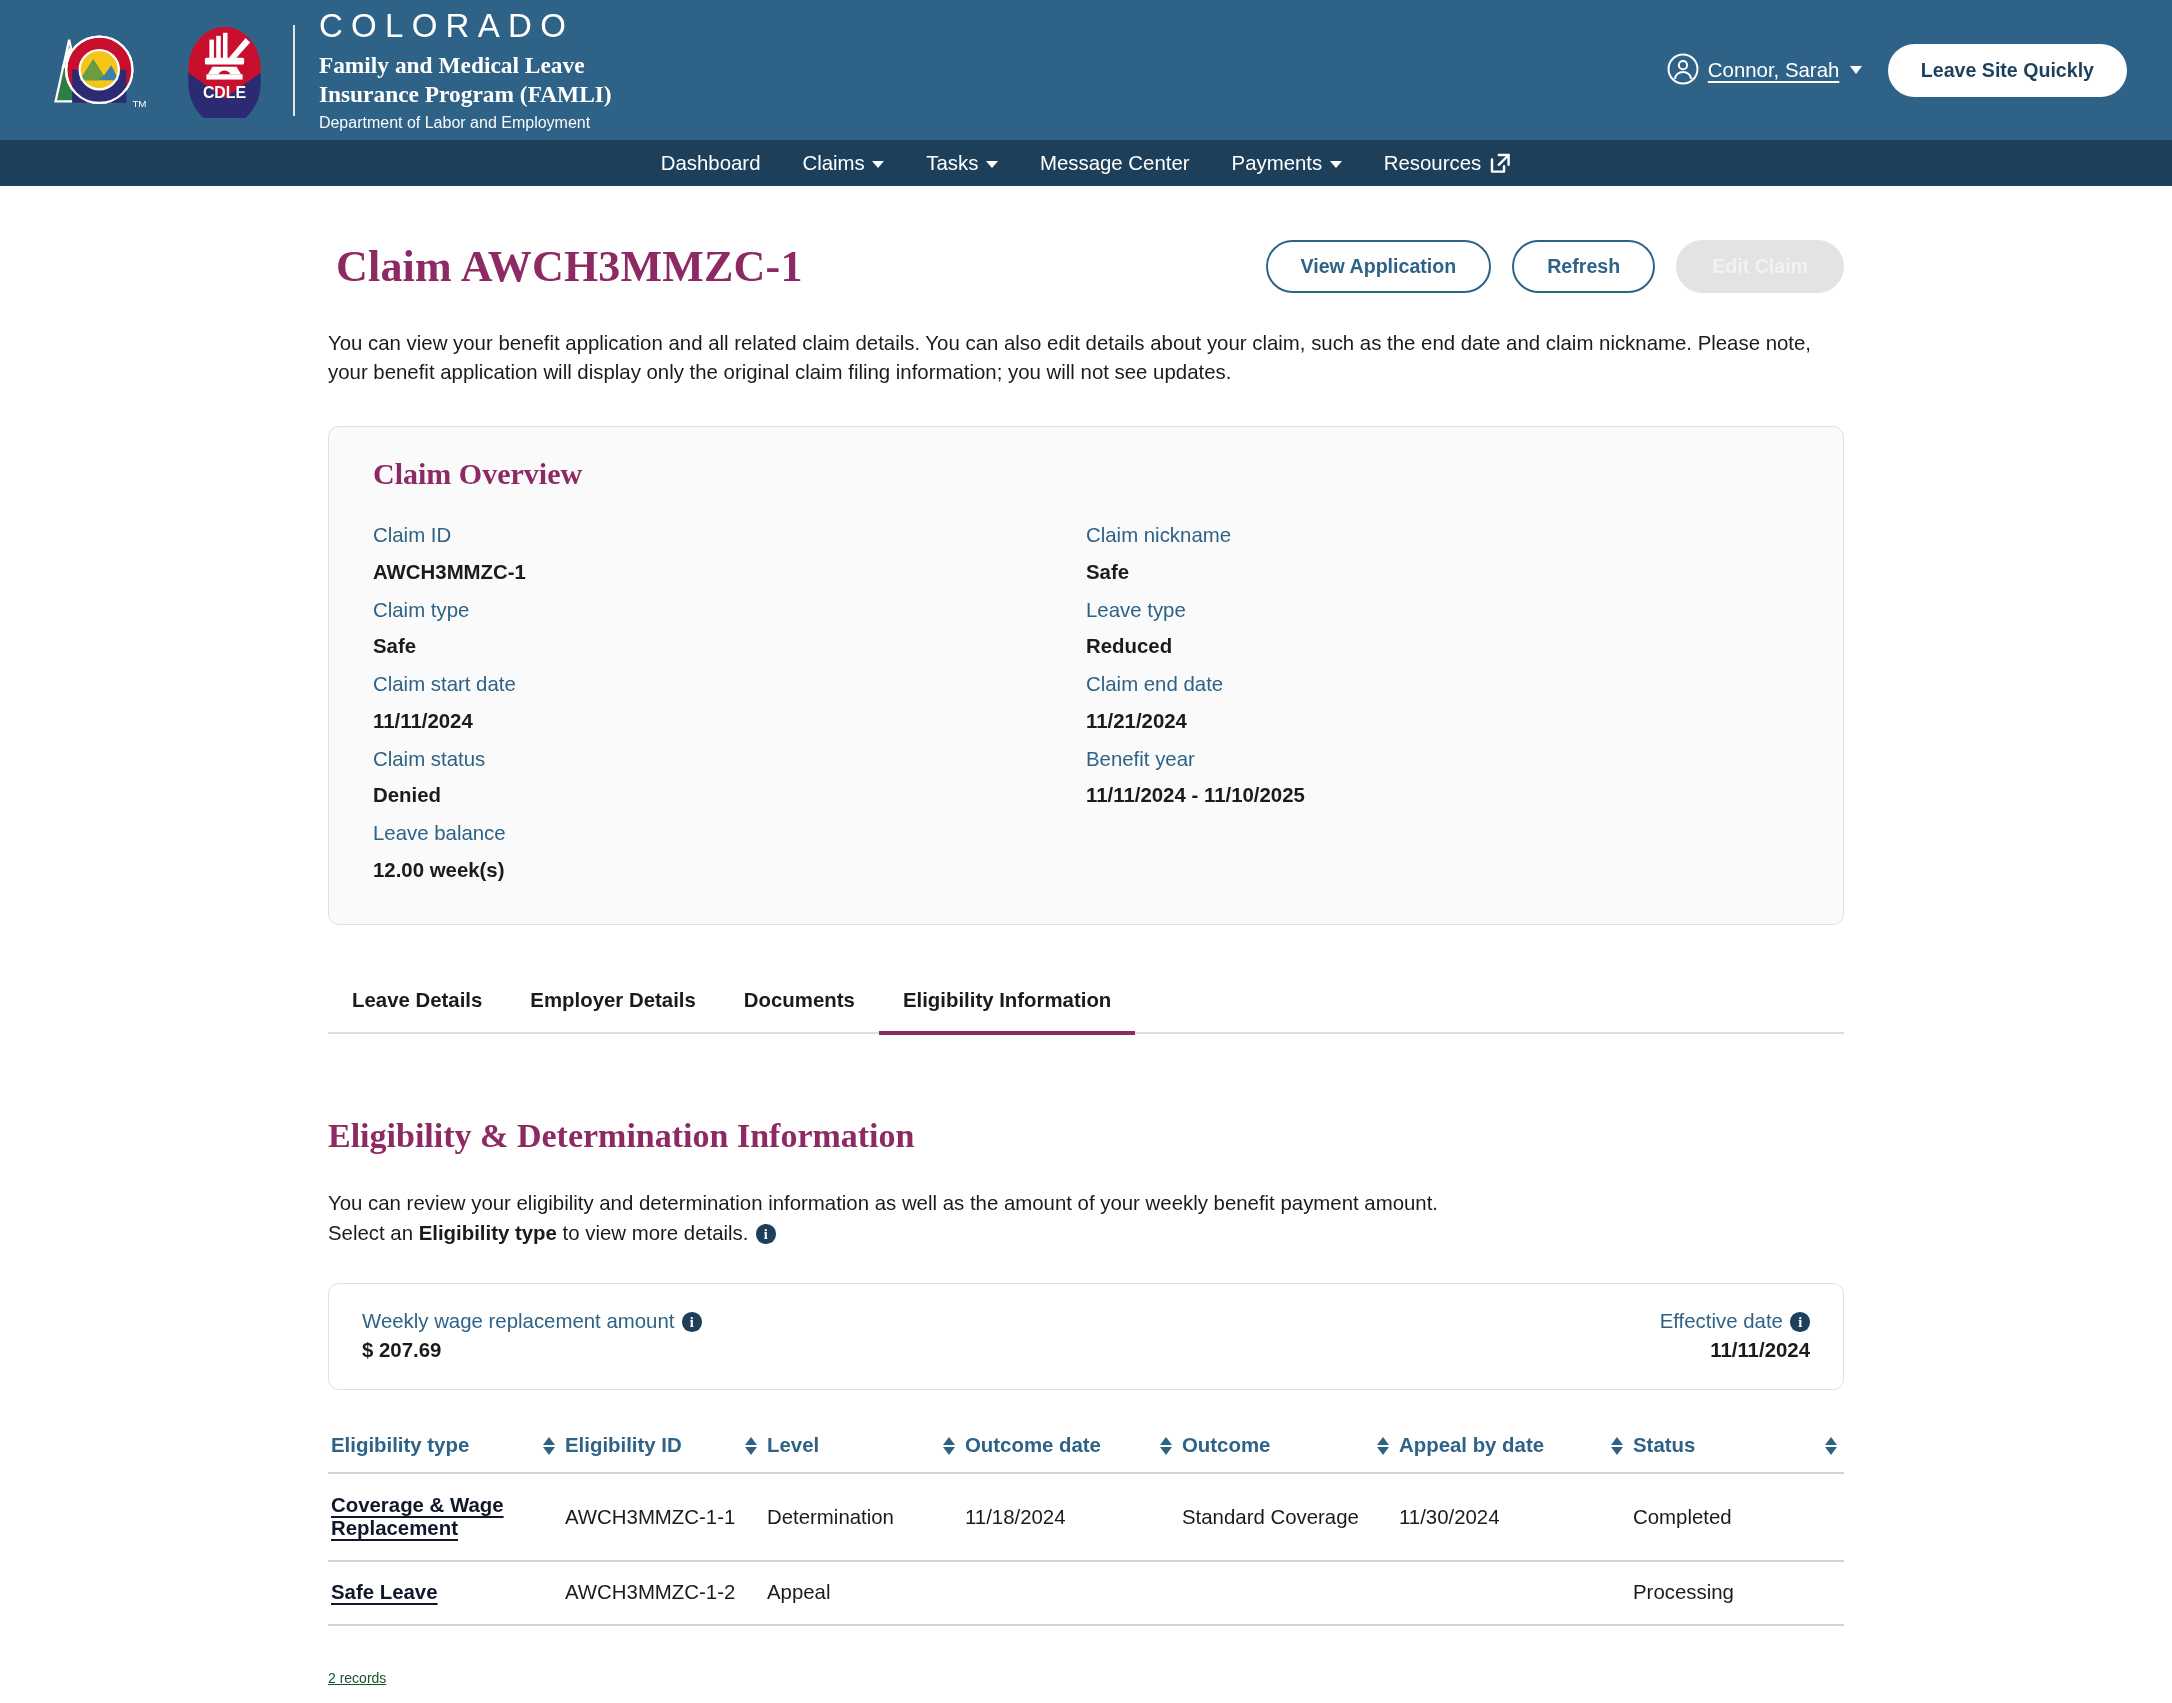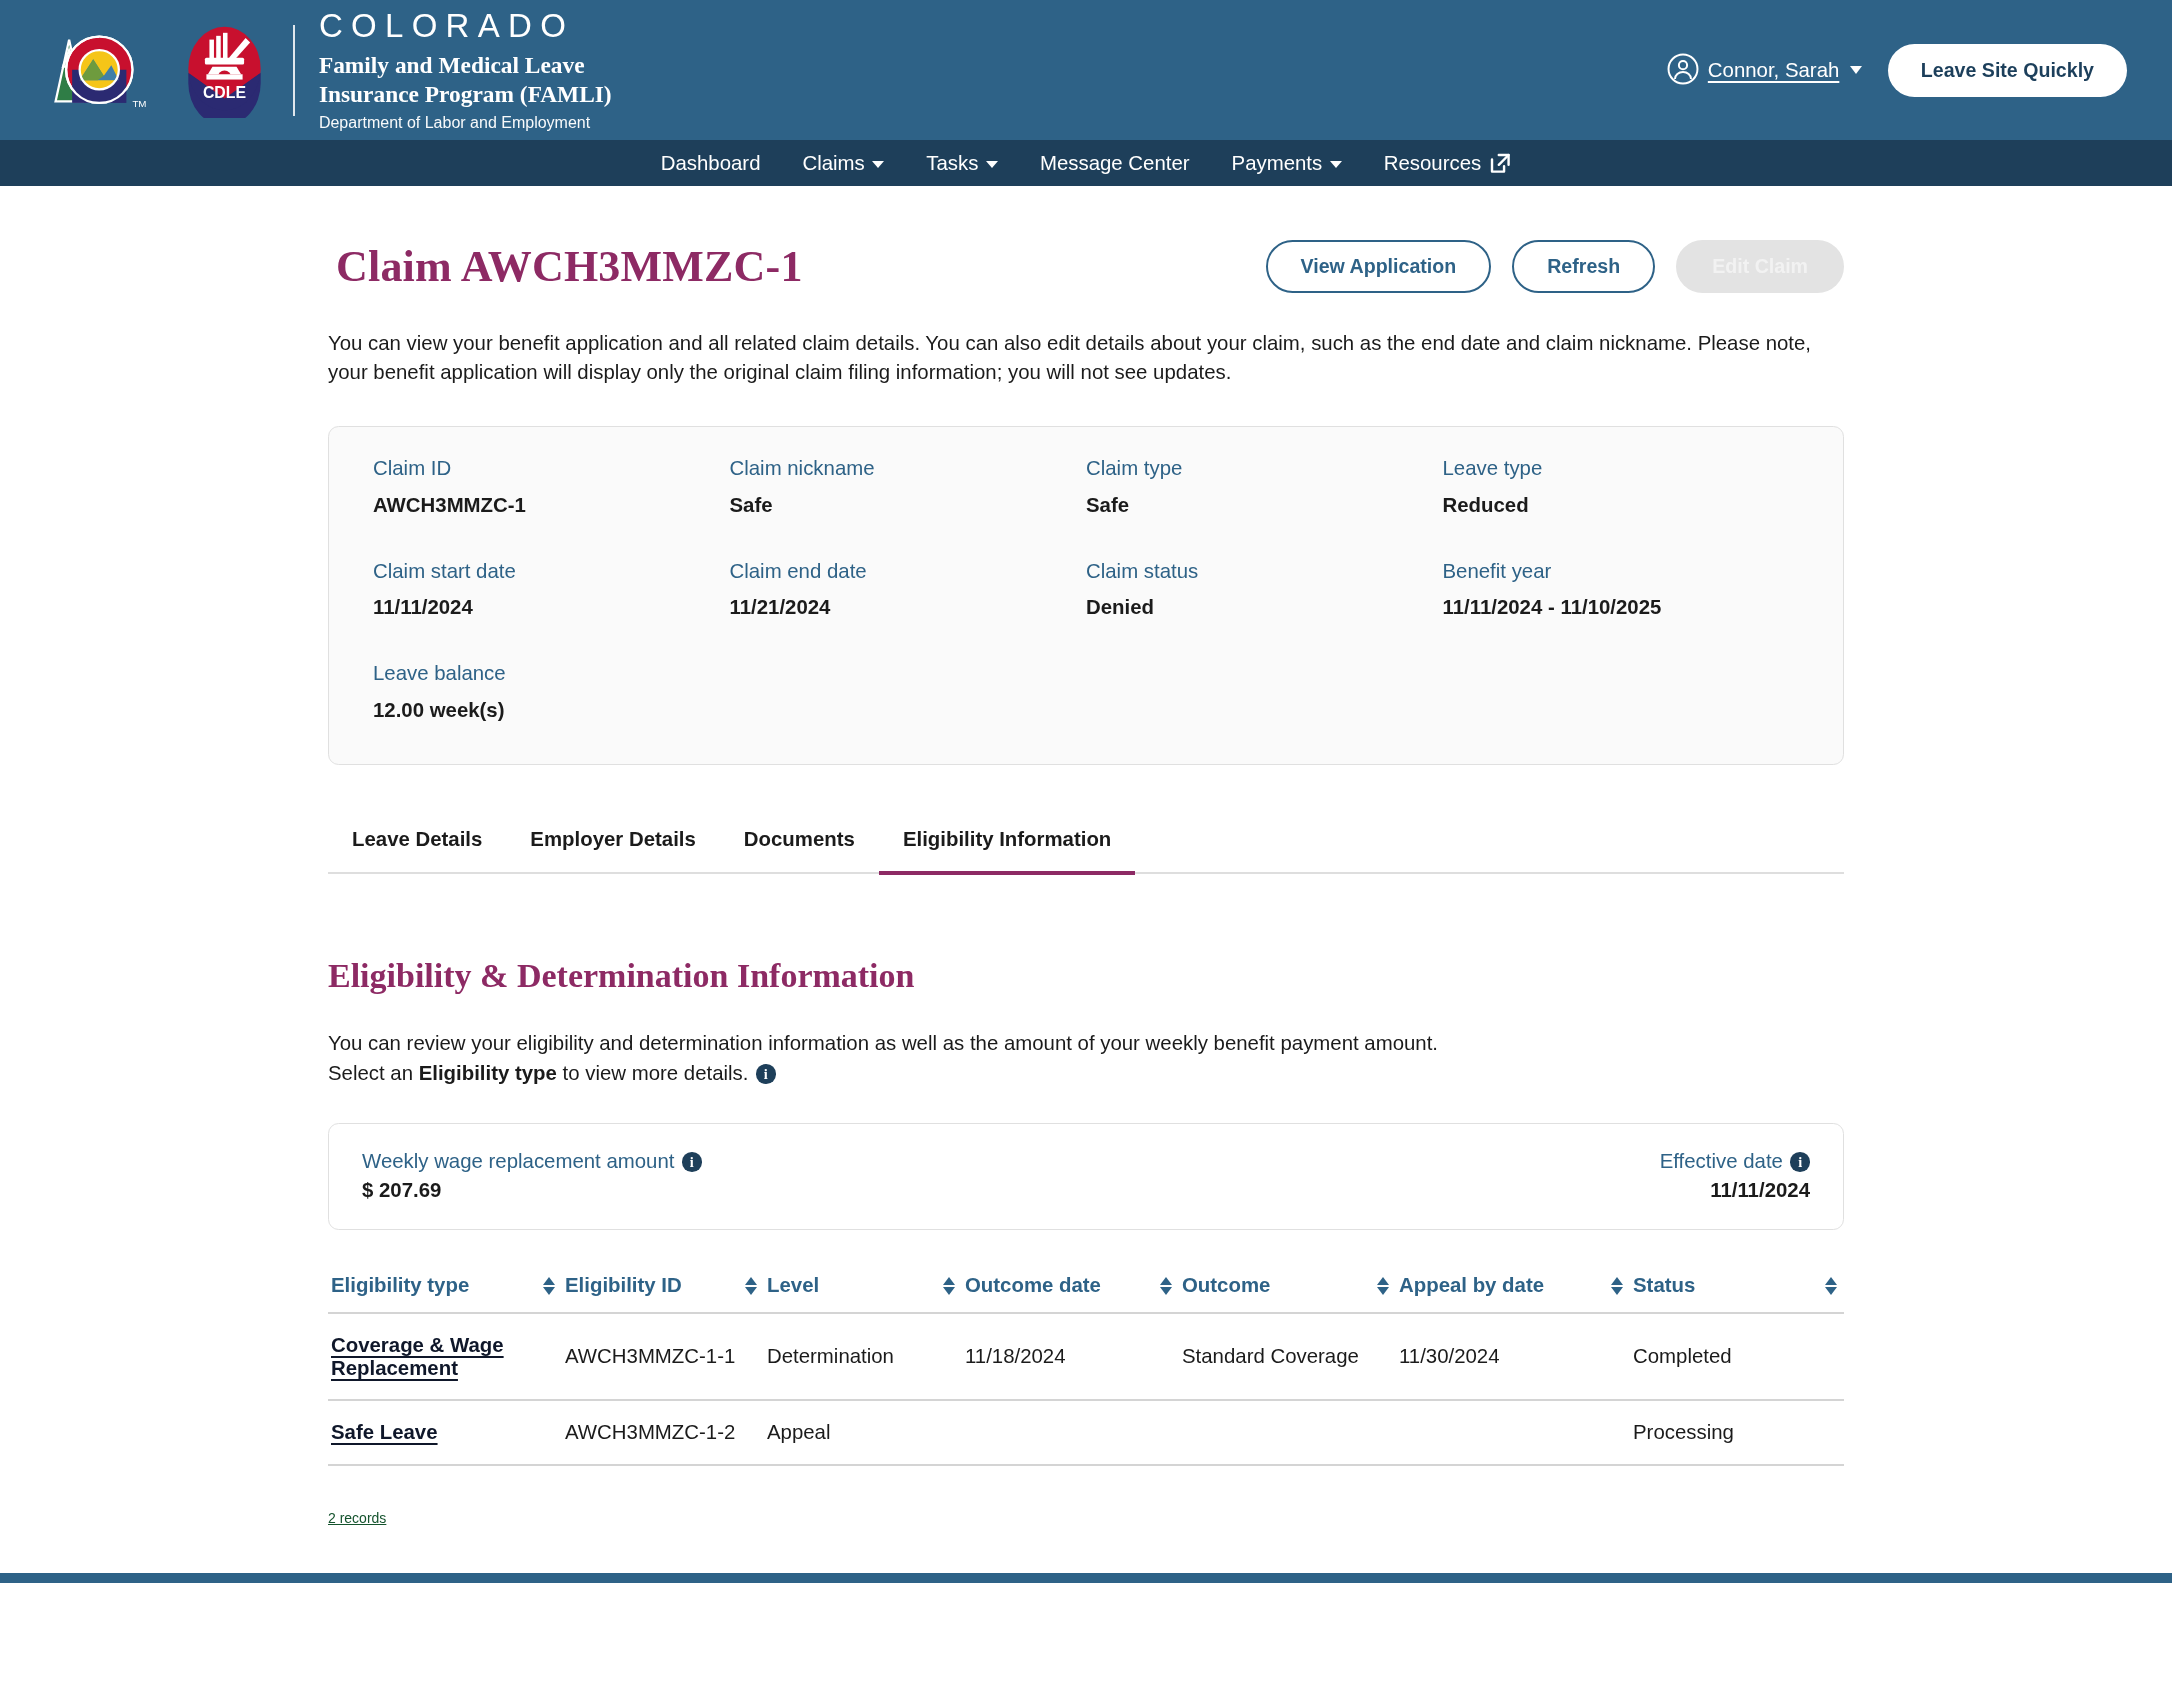--- a/index.html
+++ b/index.html
@@ -199,22 +199,22 @@
   }
   .overview-title {
     font-family: "Liberation Serif", serif;
     color: #8d2a64;
     font-size: 30px;
     font-weight: 700;
     margin: 0 0 33px 0;
   }
   .ov-grid {
     display: grid;
-    grid-template-columns: repeat(4, 1fr);
-    row-gap: 43px;
+    grid-template-columns: repeat(2, 1fr);
+    row-gap: 15px;
   }
   .ov-label {
     color: #2e6287;
     font-size: 20.4px;
     margin-bottom: 13.6px;
   }
   .ov-value {
     color: #1b1b1b;
     font-size: 20.4px;
     font-weight: 700;
@@ -484,20 +484,21 @@
       <div class="title-actions">
         <button class="btn-outline">View Application</button>
         <button class="btn-outline">Refresh</button>
         <button class="btn-disabled">Edit Claim</button>
       </div>
     </div>
 
     <p class="intro-text">You can view your benefit application and all related claim details. You can also edit details about your claim, such as the end date and claim nickname. Please note, your benefit application will display only the original claim filing information; you will not see updates.</p>
 
     <div class="overview-card">
+      <h2 class="overview-title">Claim Overview</h2>
       <div class="ov-grid">
         <div class="ov-cell">
           <div class="ov-label">Claim ID</div>
           <div class="ov-value">AWCH3MMZC-1</div>
         </div>
         <div class="ov-cell">
           <div class="ov-label">Claim nickname</div>
           <div class="ov-value">Safe</div>
         </div>
         <div class="ov-cell">

